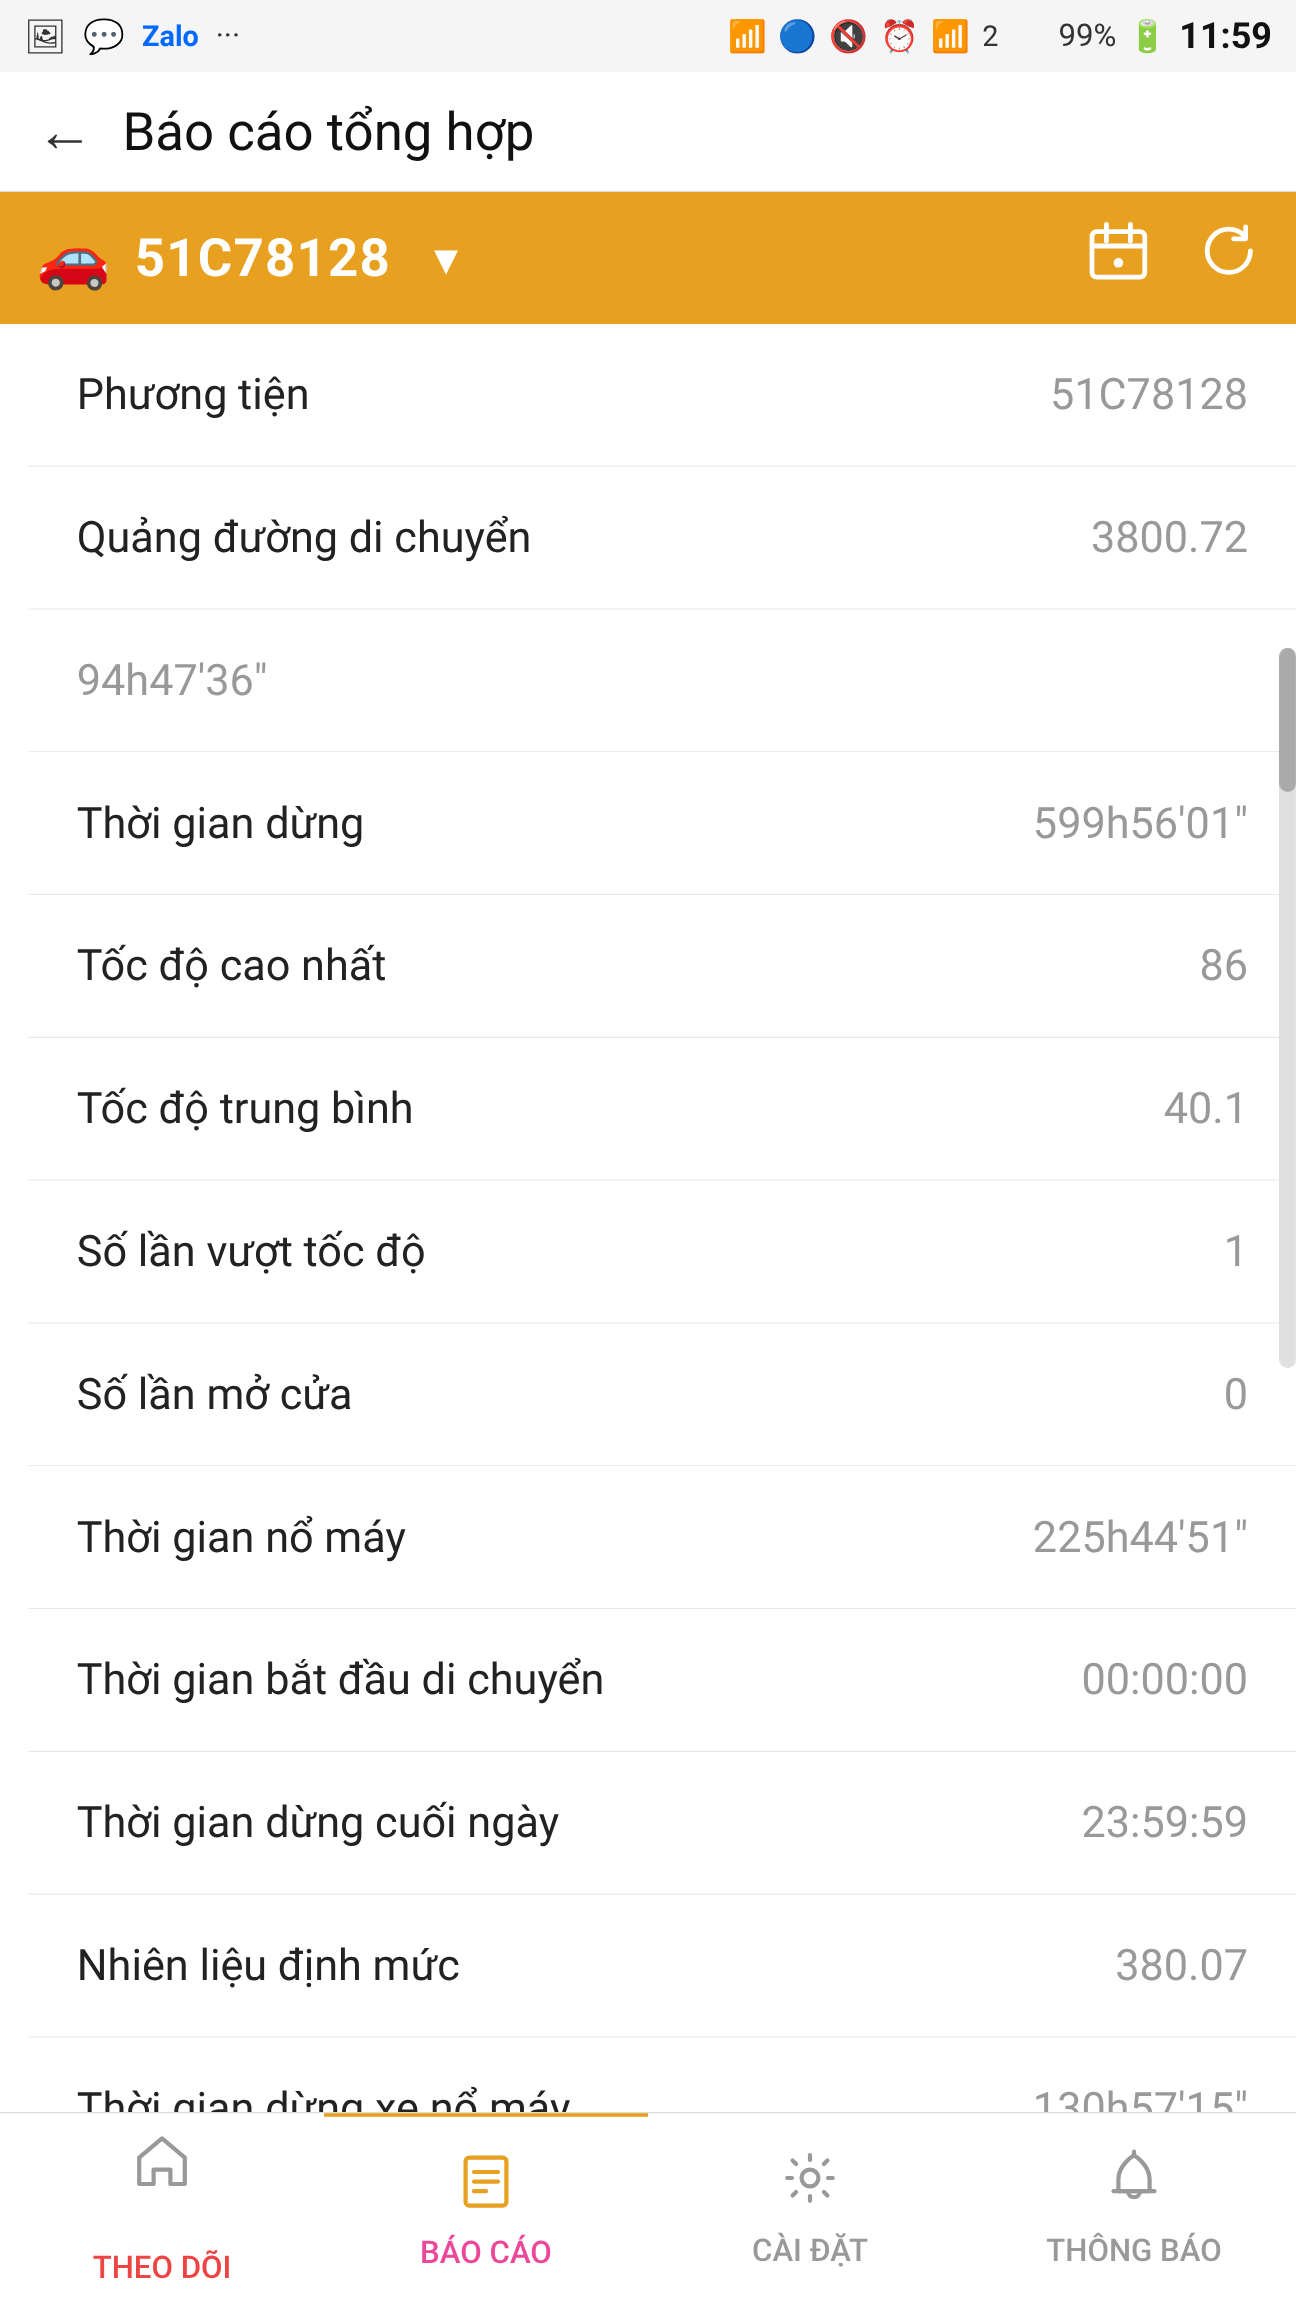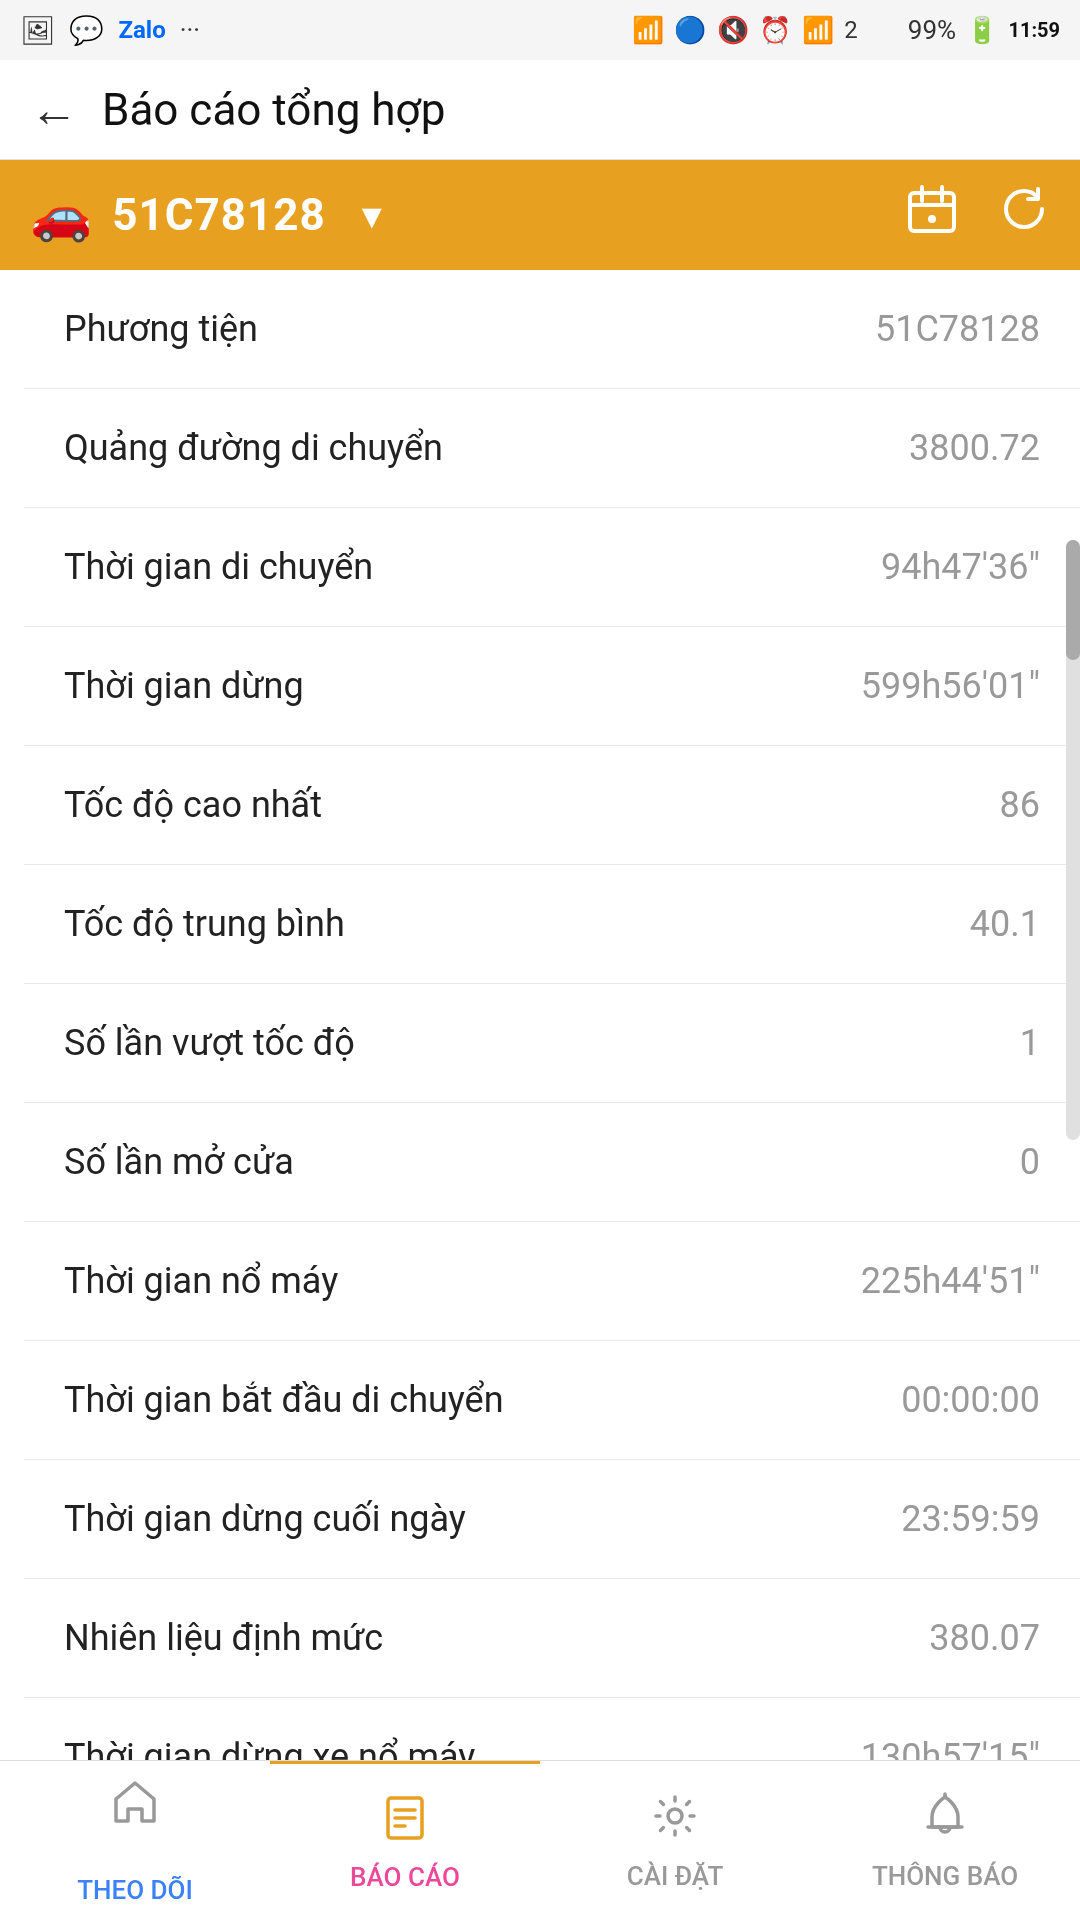--- a/index.html
+++ b/index.html
@@ -33,21 +33,21 @@
       color: #333;
     }
     .status-right {
       display: flex;
       align-items: center;
       gap: 10px;
       font-size: 26px;
       color: #333;
     }
     .status-time {
-      font-size: 20px;
+      font-size: 30px;
       font-weight: bold;
       color: #111;
     }
 
     
     .header {
       width: 100%;
       height: 100px;
       background: #fff;
       display: flex;
@@ -259,21 +259,20 @@
 
   <div class="data-row">
       <span class="data-label">Phương tiện</span>
       <span class="data-value">51C78128</span>
     </div>
       <div class="data-row">
       <span class="data-label">Quảng đường di chuyển</span>
       <span class="data-value">3800.72</span>
     </div>
       <div class="data-row">
-      <span class="data-label">Thời gian di chuyển</span>
       <span class="data-value">94h47'36"</span>
     </div>
       <div class="data-row">
       <span class="data-label">Thời gian dừng</span>
       <span class="data-value">599h56'01"</span>
     </div>
       <div class="data-row">
       <span class="data-label">Tốc độ cao nhất</span>
       <span class="data-value">86</span>
     </div>
@@ -316,21 +315,21 @@
 </div>
 
 <div class="bottom-nav">
 
 <div class="nav-item">
       <span class="nav-icon " style="color:#999999;">
         <svg width="50" height="50" viewBox="0 0 50 50" fill="none" xmlns="http://www.w3.org/2000/svg">
       <path d="M6 22L25 6L44 22V44H32V32H18V44H6V22Z" stroke="currentColor" stroke-width="3.5" fill="none" stroke-linejoin="round"></path>
     </svg>
       </span>
-      <span class="nav-label " style="color:#3b82f6;margin-top:28px;">THEO DÕI</span>
+      <span class="nav-label " style="color:#ef4444;margin-top:28px;">THEO DÕI</span>
     </div>
     <div class="nav-item active-item">
       <span class="nav-icon active" style="color:#E8A020;">
         <svg width="50" height="50" viewBox="0 0 50 50" fill="none" xmlns="http://www.w3.org/2000/svg">
       <rect x="8" y="6" width="34" height="40" rx="3" stroke="currentColor" stroke-width="3.5" fill="none"></rect>
       <line x1="15" y1="18" x2="35" y2="18" stroke="currentColor" stroke-width="3.5" stroke-linecap="round"></line>
       <line x1="15" y1="26" x2="35" y2="26" stroke="currentColor" stroke-width="3.5" stroke-linecap="round"></line>
       <line x1="15" y1="34" x2="25" y2="34" stroke="currentColor" stroke-width="3.5" stroke-linecap="round"></line>
     </svg>
       </span>

